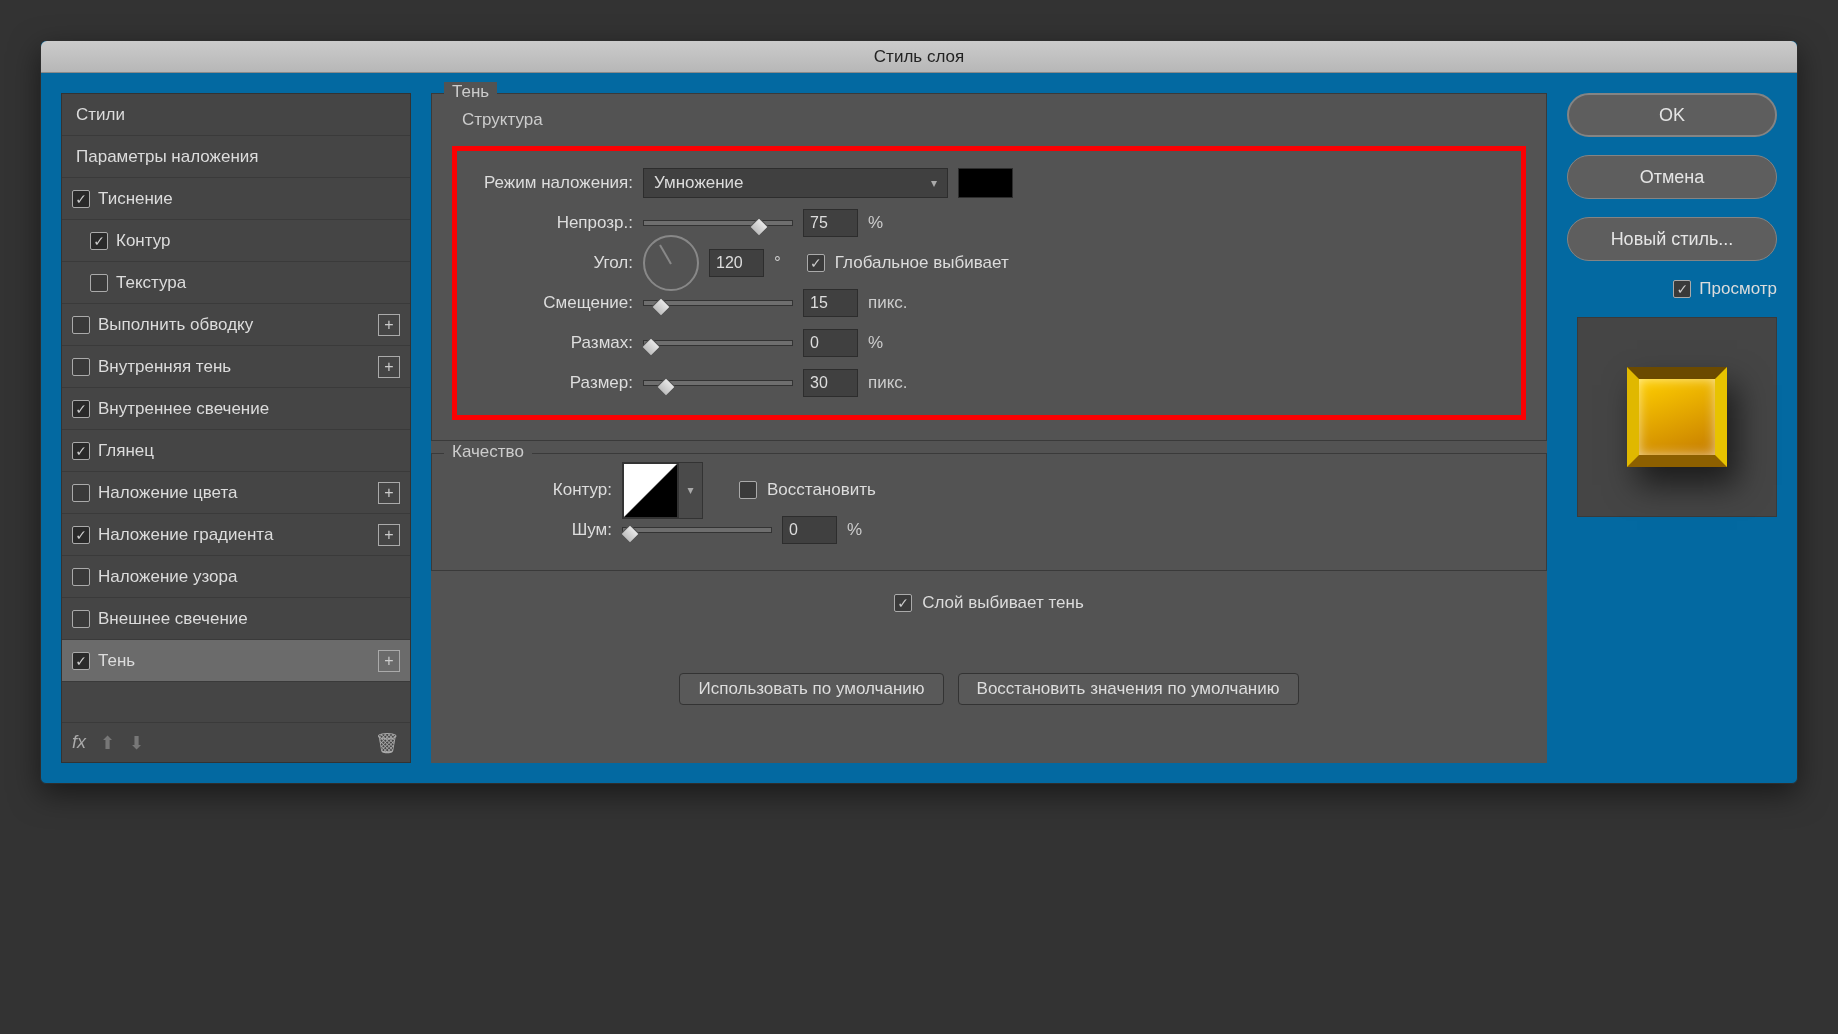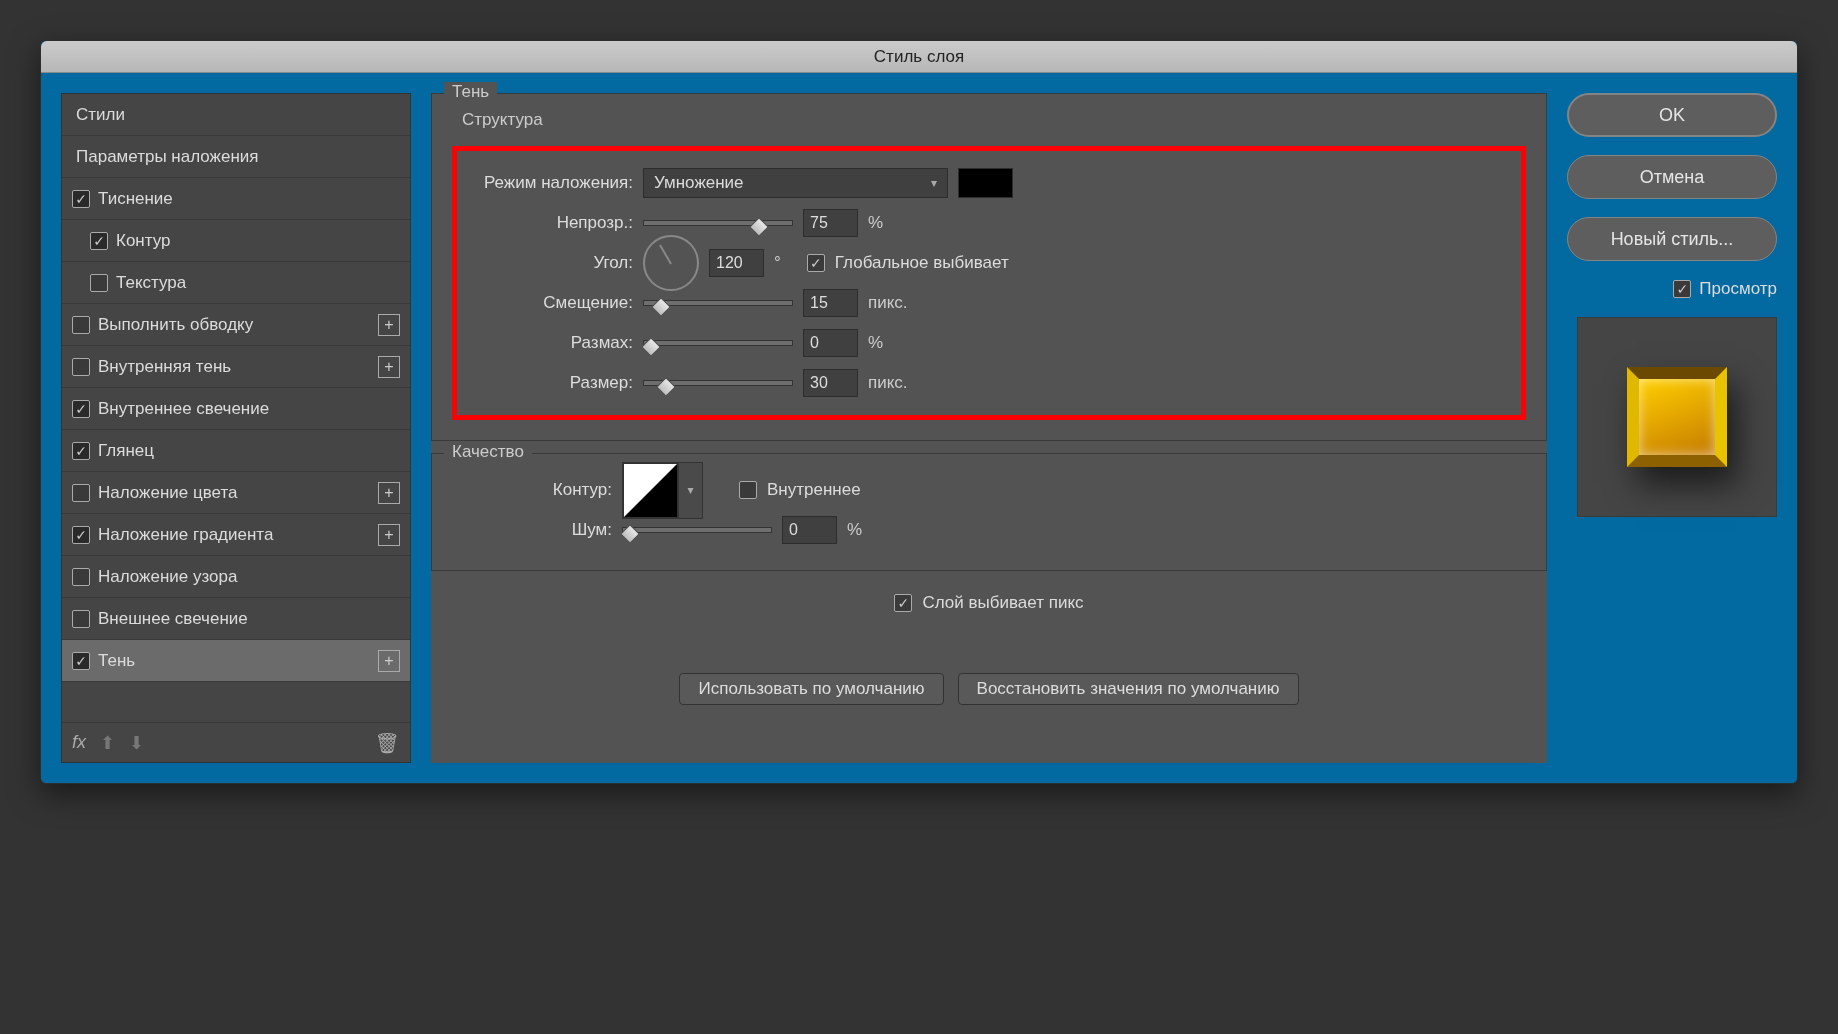--- a/index.html
+++ b/index.html
@@ -210,36 +210,36 @@
         <div class="row">
           <div class="row-label">Контур:</div>
           <div class="contour-wrap">
             <div class="contour-swatch"></div>
             <div class="contour-btn">
                   <span class="chev">▾</span>
                 </div>
           </div>
           <span style="width:16px;"></span>
           <span class="chk2"></span>
-          <span>Внутреннее</span>
+          <span>Восстановить</span>
         </div>
 
         <div class="row">
           <div class="row-label">Шум:</div>
           <div class="slider">
                 <div class="thumb" style="left:0px;"></div>
               </div>
           <input class="numbox" value="0" style="">
           <span class="unit">%</span>
         </div>
       </div>
 
       <div class="row" style="justify-content:center;">
         <span class="chk2 on"></span>
-        <span>Слой выбивает пикс</span>
+        <span>Слой выбивает тень</span>
       </div>
 
       <div class="btn-row">
         <div class="btn">
               <span>Использовать по умолчанию</span>
             </div>
         <div class="btn">
               <span>Восстановить значения по умолчанию</span>
             </div>
       </div>

